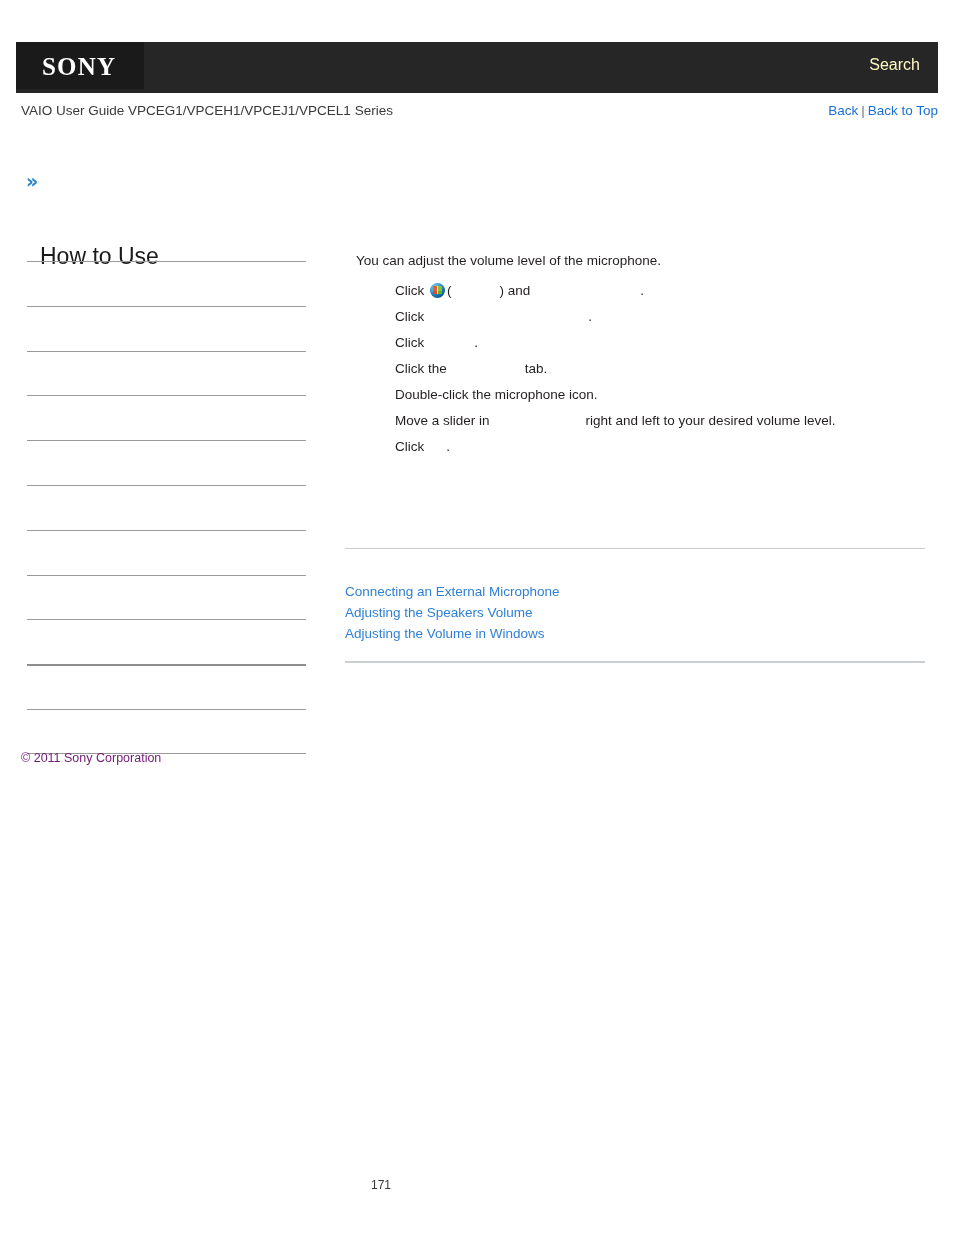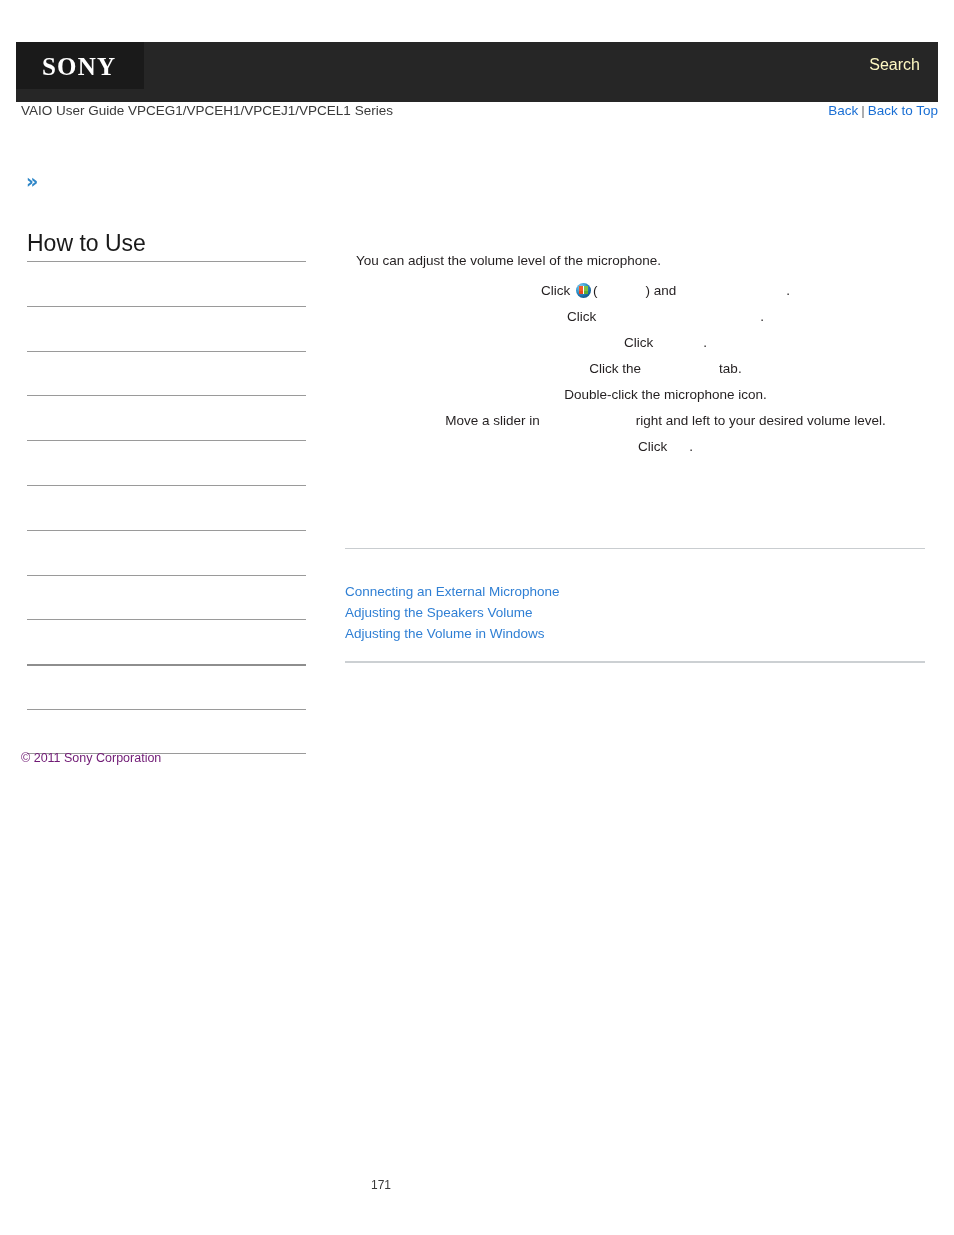--- a/index.html
+++ b/index.html
@@ -16,21 +16,21 @@
     color: #231f20;
     -webkit-font-smoothing: antialiased;
   }
 
   
   .header-bar {
     position: absolute;
     left: 16px;
     top: 42px;
     width: 922px;
-    height: 60px;
+    height: 51px;
     background: #262626;
   }
   .sony-block {
     position: absolute;
     left: 0;
     top: 0;
     width: 128px;
     height: 47px;
     background: #1a1a1a;
   }
@@ -104,21 +104,21 @@
     font-family: "DejaVu Sans", sans-serif;
   }
   .sidebar-title {
     position: absolute;
     left: 27px;
     top: 70px;
     font-size: 23px;
     line-height: 27px;
     color: #1a1a1a;
     font-weight: normal;
-    margin: 0;
+    margin: 13px;
     white-space: nowrap;
   }
   .nav-list {
     position: absolute;
     left: 27px;
     top: 101px;
     width: 279px;
     margin: 0;
     padding: 0;
     list-style: none;
@@ -163,21 +163,20 @@
   .steps {
     margin: 13px 0 0 0;
     padding: 0 0 0 39px;
     list-style: none;
   }
   .steps li {
     font-size: 13.5px;
     line-height: 17px;
     color: #231f20;
     margin-bottom: 9px;
-    text-align: center;
   }
   .steps li:last-child { margin-bottom: 0; }
   .steps li.multi { margin-bottom: 9px; }
   .steps li.multi .sub-line { display: block; }
   .win-orb {
     display: inline-block;
     vertical-align: -3px;
     width: 15px;
     height: 15px;
     border-radius: 50%;

